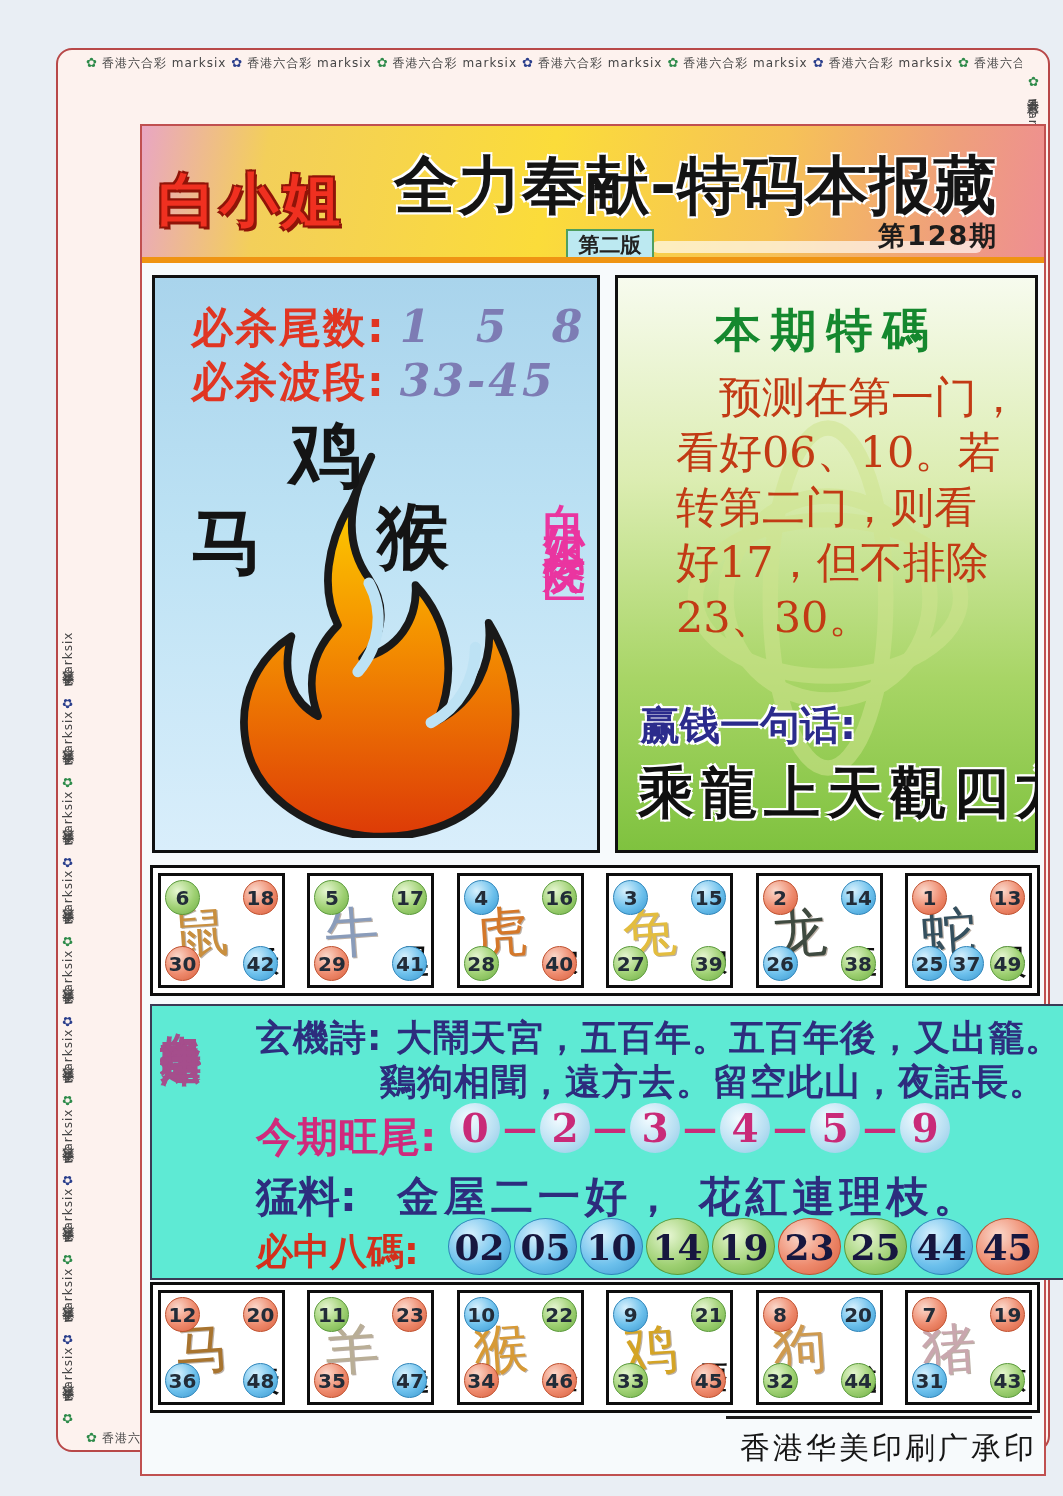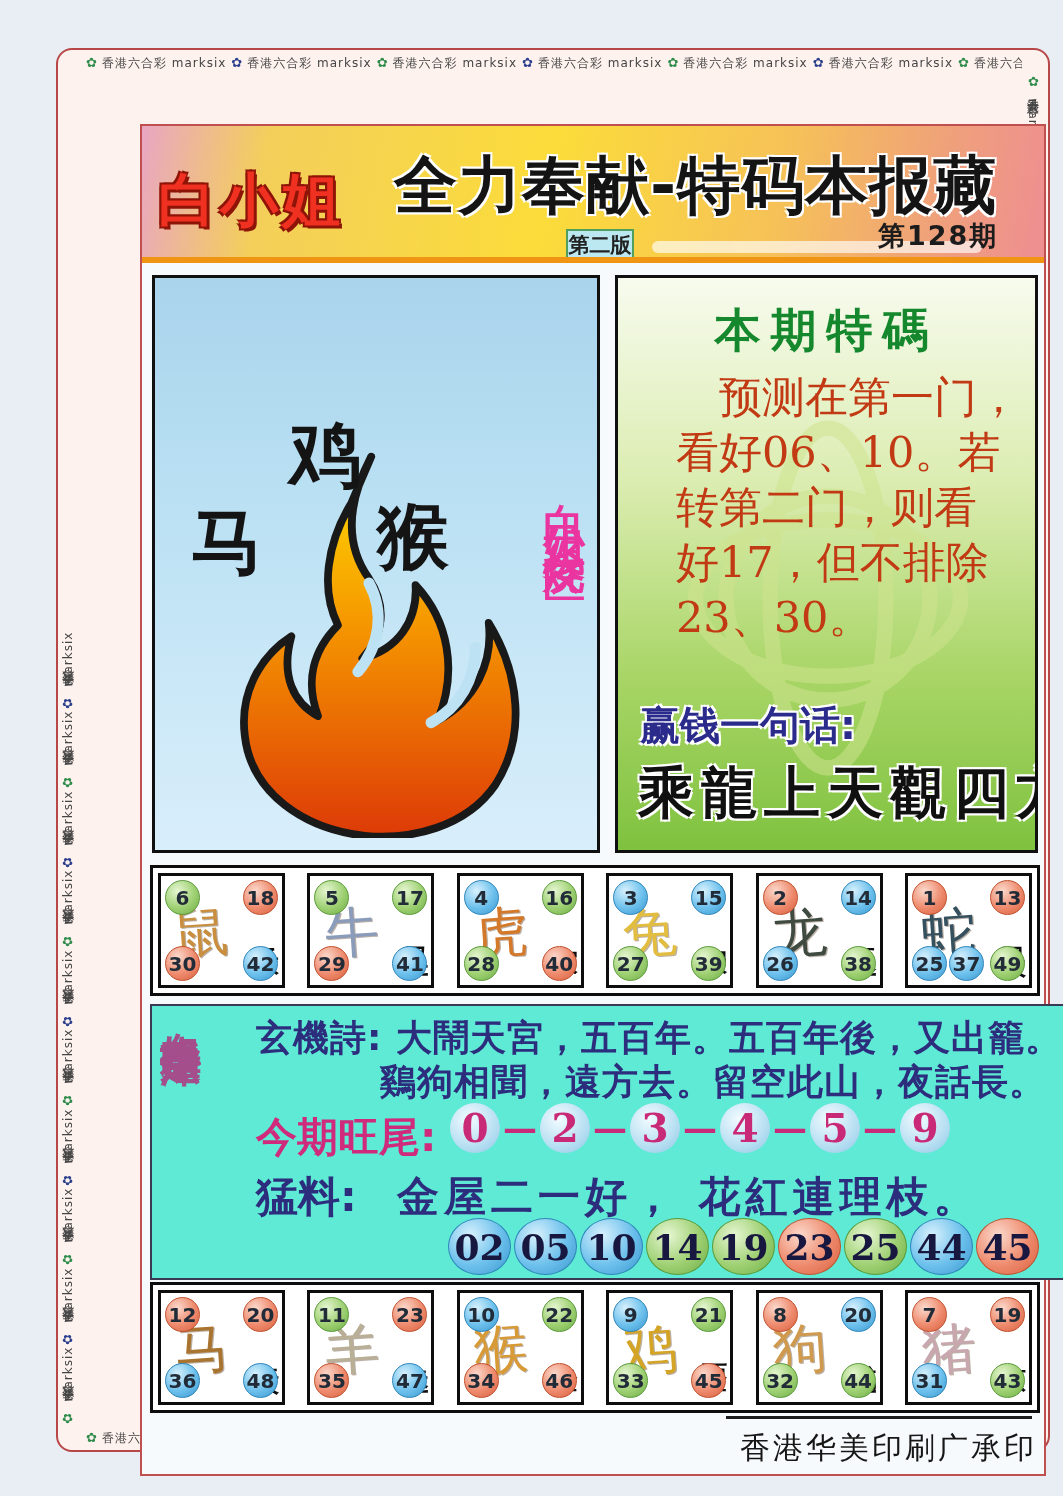--- a/index.html
+++ b/index.html
@@ -26,21 +26,21 @@
   
   #header{position:absolute;left:0;top:0;right:0;height:131px;overflow:hidden;
     background:linear-gradient(100deg,#e9a6c3 0%,#f3cf5a 14%,#fbdc3a 45%,#f6c257 70%,#efa07b 88%,#ee8e92 100%);}
   #header-bar{position:absolute;left:0;top:131px;right:0;height:6px;background:#ef9413;}
   #brand{position:absolute;left:16px;top:12px;font-size:58px;font-weight:bold;line-height:1;color:#f03020;
     text-shadow:3px 3px 0 #8f1408,-2px -2px 0 #8f1408,2px -2px 0 #8f1408,-2px 2px 0 #8f1408;letter-spacing:4px;margin-top:33px;}
   #main-title{position:absolute;left:252px;top:28px;font-size:63px;font-weight:bold;line-height:1;color:#141414;
     text-shadow:2px 2px 0 #fff,-2px -2px 0 #fff,2px -2px 0 #fff,-2px 2px 0 #fff;letter-spacing:1px;}
   #issue-streak{position:absolute;left:510px;top:115px;width:330px;height:12px;background:rgba(255,255,255,.65);border-radius:6px;}
   #issue{position:absolute;left:736px;top:92px;font-size:27px;font-weight:bold;color:#1c1c1c;letter-spacing:2px;}
-  #edition-box{position:absolute;left:424px;top:103px;width:68px;height:31px;box-sizing:border-box;background:#bce9f1;
+  #edition-box{position:absolute;left:424px;top:103px;width:88px;height:31px;box-sizing:border-box;background:#bce9f1;
     border:2px solid #4f9f5f;display:flex;align-items:center;justify-content:center;font-size:21px;font-weight:bold;color:#222;}
 
   
   #panel-blue{position:absolute;left:10px;top:149px;width:448px;height:578px;box-sizing:border-box;border:3px solid #101010;
     background:linear-gradient(180deg,#a9d4ec 0%,#bde2f4 45%,#d9eefb 100%);}
   .kill-row{position:absolute;left:36px;white-space:nowrap;}
   .kill-label{font-size:42px;font-weight:bold;color:#e03522;letter-spacing:2px;}
   .kill-value{font-size:44px;font-weight:bold;font-style:italic;color:#7d7cb4;margin-left:14px;
     font-family:"DejaVu Serif",serif;word-spacing:24px;letter-spacing:3px;}
   #flame-svg{position:absolute;left:46px;top:172px;width:336px;height:388px;}
@@ -122,20 +122,26 @@
       <div id="header">
         <div id="brand">白小姐</div>
         <div id="main-title">全力奉献-特码本报藏</div>
         <div id="issue-streak"></div>
         <div id="issue">第128期</div>
         <div id="edition-box">第二版</div>
       </div>
       <div id="header-bar"></div>
 
       <div id="panel-blue">
+        <div class="kill-row" style="top:22px;">
+          <span class="kill-label">必杀尾数:</span><span class="kill-value">1 5 8</span>
+        </div>
+        <div class="kill-row" style="top:76px;">
+          <span class="kill-label">必杀波段:</span><span class="kill-value">33-45</span>
+        </div>
         <svg id="flame-svg" viewBox="0 0 300 350">
           <defs>
             <linearGradient id="fg" x1="0" y1="0" x2="0" y2="1">
               <stop offset="0" stop-color="#ffdf00"></stop>
                 <stop offset="0.45" stop-color="#f59500"></stop>
                 <stop offset="1" stop-color="#dd3a07"></stop>
             </linearGradient>
           </defs>
           <path d="M152 6 C128 52 130 88 150 116 C166 140 164 166 144 188 C176 180 194 154 192 122 C222 154 230 200 212 244 C246 226 262 192 258 156 C286 202 292 258 264 302 C238 340 188 352 146 348 C92 342 44 310 38 258 C33 219 52 186 80 168 C70 204 82 228 104 240 C92 208 100 180 122 158 C106 126 112 84 134 48 C140 34 146 20 152 6 Z" fill="url(#fg)" stroke="#191919" stroke-width="7" stroke-linejoin="round"></path>
           <path d="M150 120 C164 146 160 176 140 200" fill="none" stroke="#bde2f4" stroke-width="10" stroke-linecap="round"></path>
@@ -280,20 +286,21 @@
             <span class="tail-circle">3</span>
             <span class="tail-dash">—</span>
             <span class="tail-circle">4</span>
             <span class="tail-dash">—</span>
             <span class="tail-circle">5</span>
             <span class="tail-dash">—</span>
             <span class="tail-circle">9</span>
           </div>
         <div id="tip-label">猛料:</div>
         <div id="tip-text">金屋二一好， 花紅連理枝。</div>
+        <div id="eight-label">必中八碼:</div>
         <div id="eight-list">
             <span class="ball c-blue">02</span>
             <span class="ball c-blue">05</span>
             <span class="ball c-blue">10</span>
             <span class="ball c-green">14</span>
             <span class="ball c-green">19</span>
             <span class="ball c-red">23</span>
             <span class="ball c-green">25</span>
             <span class="ball c-blue">44</span>
             <span class="ball c-red">45</span>

